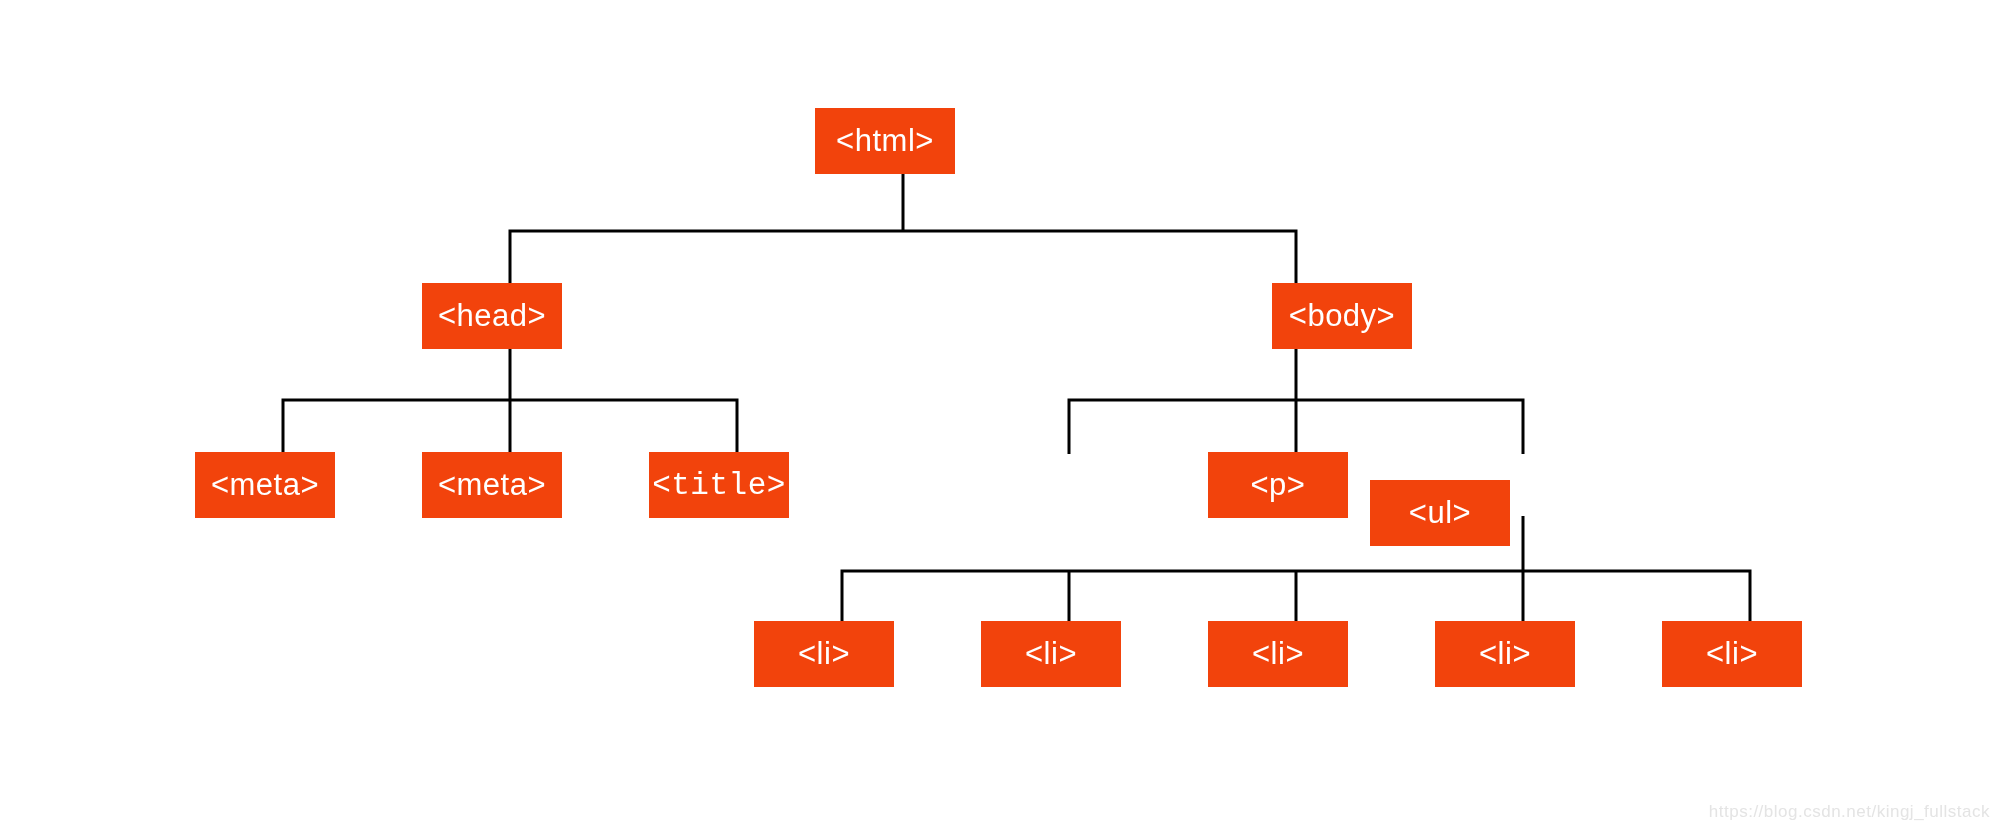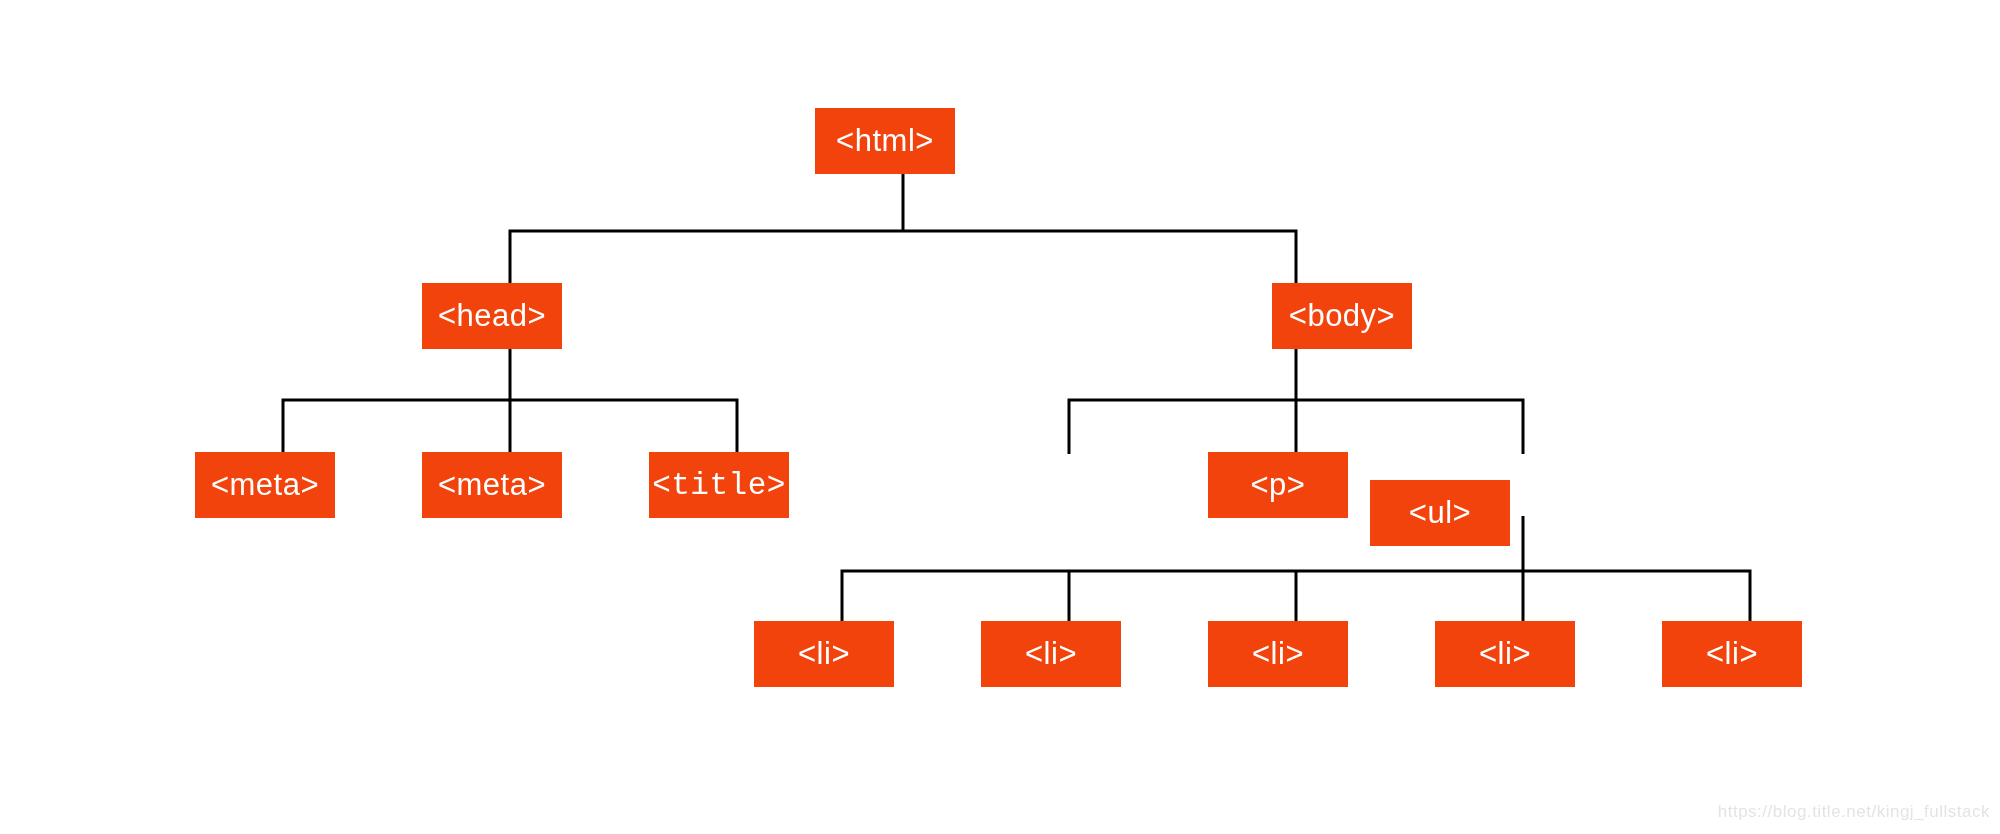--- a/index.html
+++ b/index.html
@@ -75,15 +75,15 @@
 
   <div class="node" style="left:1208px; top:452px;">&lt;p&gt;</div>
   <div class="node" style="left:1370px; top:452px;margin-top:28px;">&lt;ul&gt;</div>
 
   <div class="node" style="left:754px;  top:621px;">&lt;li&gt;</div>
   <div class="node" style="left:981px;  top:621px;">&lt;li&gt;</div>
   <div class="node" style="left:1208px; top:621px;">&lt;li&gt;</div>
   <div class="node" style="left:1435px; top:621px;">&lt;li&gt;</div>
   <div class="node" style="left:1662px; top:621px;">&lt;li&gt;</div>
 
-  <div class="watermark">https://blog.title.net/kingj_fullstack</div>
+  <div class="watermark">https://blog.csdn.net/kingj_fullstack</div>
 
 </div>
 
 </body></html>

